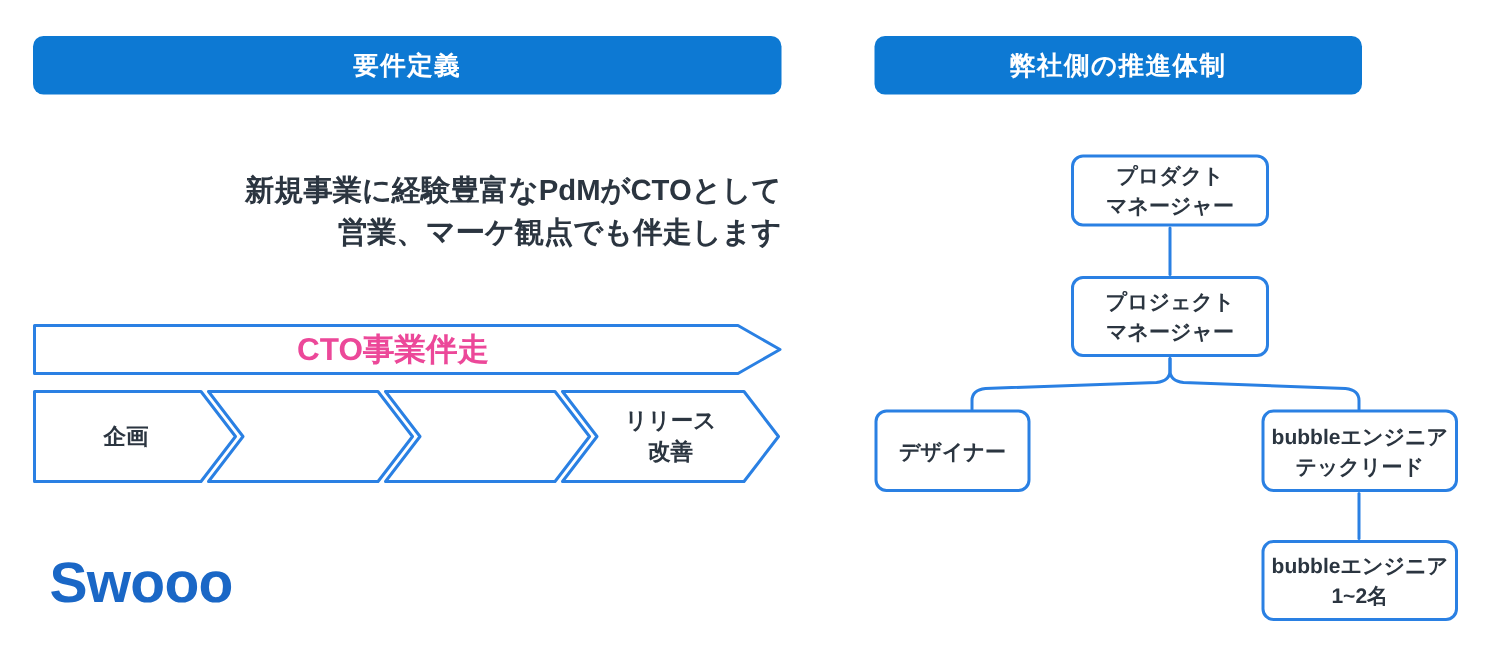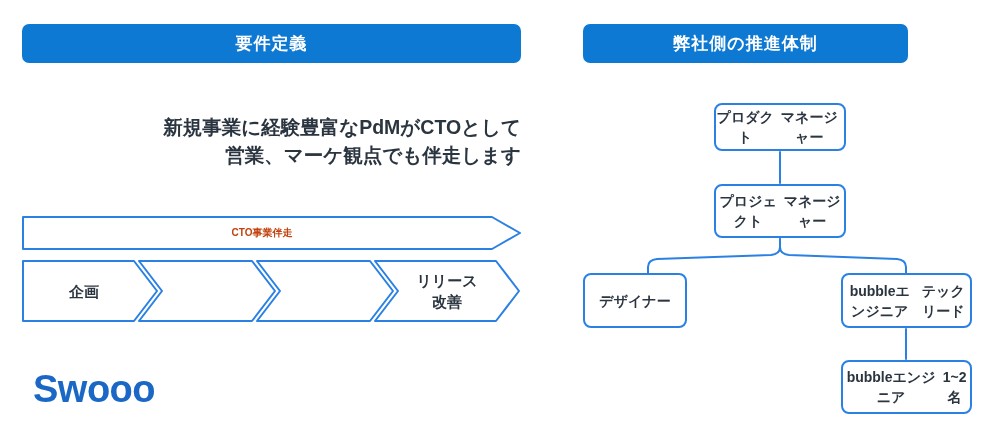--- a/index.html
+++ b/index.html
@@ -16,36 +16,36 @@
   .hdr-right{left:583px;width:325px;}
   .desc{
     position:absolute;left:22px;top:113px;width:499px;text-align:right;
     font-size:19.5px;font-weight:700;line-height:28px;color:#2b3540;
   }
   .cto-arrow{position:absolute;left:22px;top:216px;width:500px;height:34px;}
   .cto-arrow svg{position:absolute;left:0;top:0;}
   .cto-label{
     position:absolute;left:0;top:0;width:480px;height:34px;
     display:flex;align-items:center;justify-content:center;
-    font-size:10px;font-weight:700;color:#c2410c;
+    font-size:21px;font-weight:700;color:#ec4899;
   }
   .steps{position:absolute;left:22px;top:260px;width:500px;height:46px;}
   .steps svg{position:absolute;left:0;top:0;}
   .step-label{
     position:absolute;top:0;height:62px;width:124px;
     display:flex;flex-direction:column;align-items:center;justify-content:center;
     font-size:15px;font-weight:700;line-height:21px;color:#2b3540;text-align:center;
   }
   .logo{
     position:absolute;left:33px;top:368px;
     font-size:38px;font-weight:800;color:#1a67c6;letter-spacing:-0.5px;
   }
   .org-box{
     position:absolute;background:#ffffff;border:2px solid #2a80e3;border-radius:8px;
-    display:flex;flex-direction:row;align-items:center;justify-content:center;
+    display:flex;flex-direction:column;align-items:center;justify-content:center;
     font-size:14px;font-weight:700;line-height:20px;color:#2b3540;text-align:center;
     box-sizing:border-box;
   }
   .box-pdm{left:714px;top:103px;width:132px;height:48px;}
   .box-pjm{left:714px;top:184px;width:132px;height:54px;}
   .box-designer{left:583px;top:273px;width:104px;height:55px;}
   .box-techlead{left:841px;top:273px;width:131px;height:55px;}
   .box-engineers{left:841px;top:360px;width:131px;height:54px;}
   .vline{position:absolute;width:2px;background:#2a80e3;border-radius:1px;}
   .vline-1{left:779px;top:151px;height:33px;}

